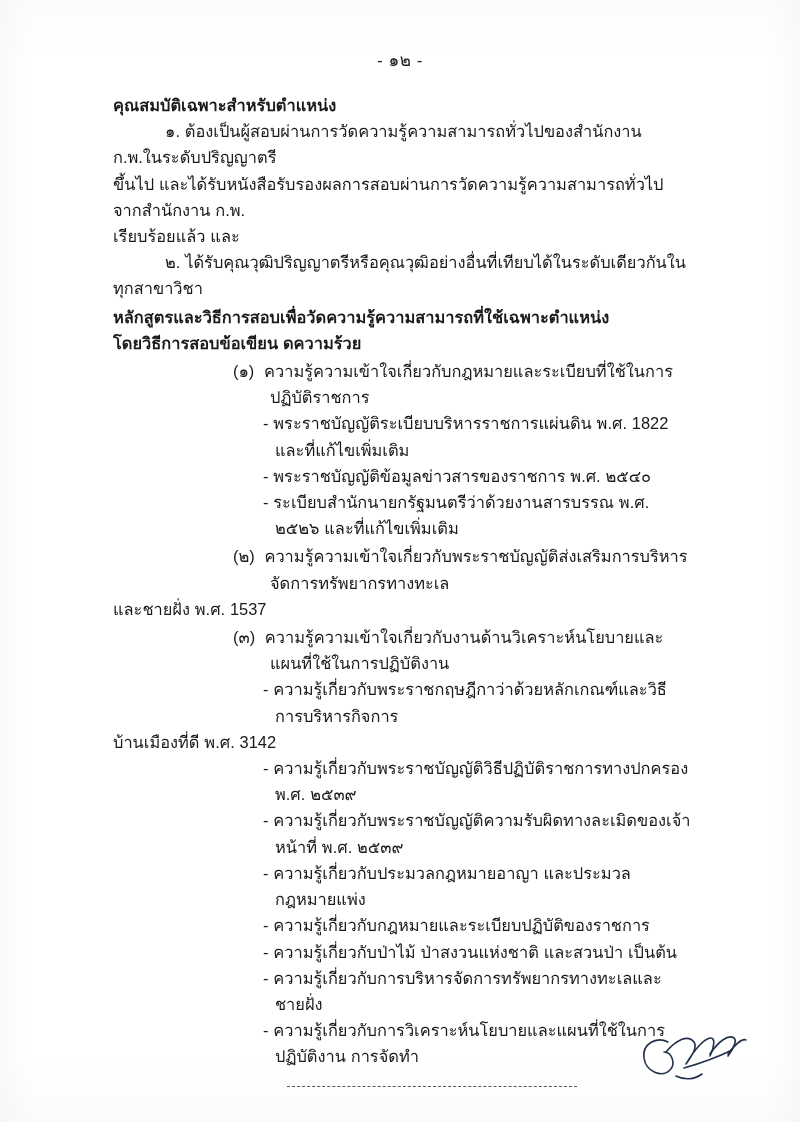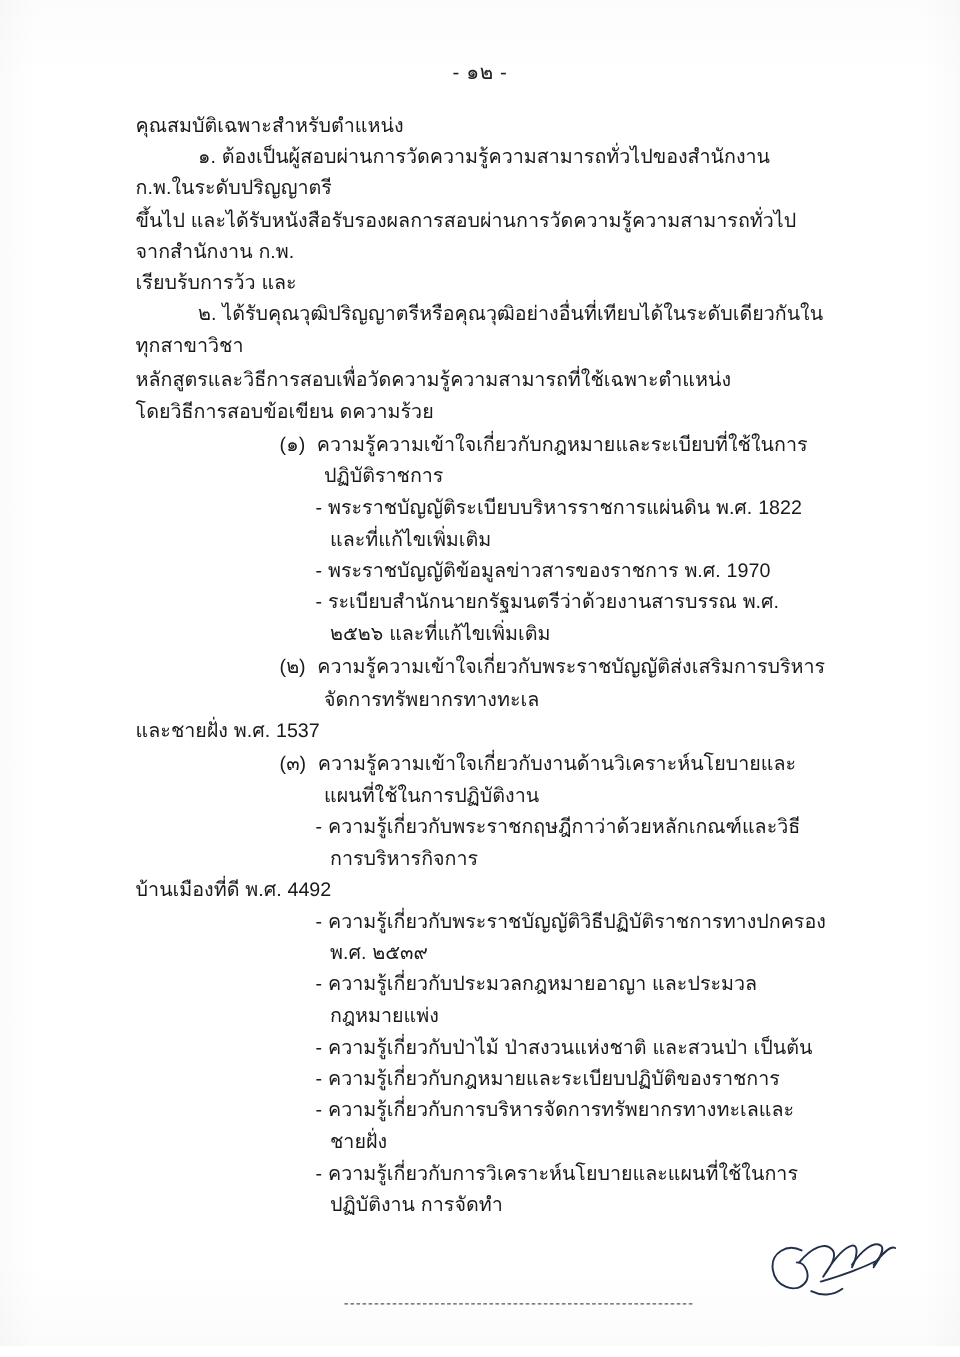--- a/index.html
+++ b/index.html
@@ -48,21 +48,21 @@
   }
 
   .blk {
     font-size: 16.4px;
     line-height: 26.2px;
     color: #1a1a1a;
     margin: 0;
     text-align: left;
     word-spacing: 0.3px;
   }
-  .bold { font-weight: 400; }
+  .bold { font-weight: 700; }
 
   
   .ind-para  { text-indent: 52px; }
   .hang-num  { padding-left: 157px; text-indent: -37px; }
   .hang-dash { padding-left: 162px; text-indent: -12px; }
   .flush     { padding-left: 0; }
 
   .gap-sm { height: 2px; }
 
   .divider {
@@ -93,58 +93,59 @@
   <div class="paper-noise"></div>
 
   <div class="page-number">- ๑๒ -</div>
 
   <div class="content">
 
     <p class="blk bold flush">คุณสมบัติเฉพาะสำหรับตำแหน่ง</p>
 
     <p class="blk ind-para">๑. ต้องเป็นผู้สอบผ่านการวัดความรู้ความสามารถทั่วไปของสำนักงาน ก.พ.ในระดับปริญญาตรี</p>
     <p class="blk flush">ขึ้นไป และได้รับหนังสือรับรองผลการสอบผ่านการวัดความรู้ความสามารถทั่วไปจากสำนักงาน ก.พ.</p>
-    <p class="blk flush">เรียบร้บการว้ว และ</p>
+    <p class="blk flush">เรียบร้อยแล้ว และ</p>
     <p class="blk ind-para">๒. ได้รับคุณวุฒิปริญญาตรีหรือคุณวุฒิอย่างอื่นที่เทียบได้ในระดับเดียวกันในทุกสาขาวิชา</p>
 
     <div class="gap-sm"></div>
 
     <p class="blk bold flush">หลักสูตรและวิธีการสอบเพื่อวัดความรู้ความสามารถที่ใช้เฉพาะตำแหน่ง</p>
 
     <p class="blk bold flush">โดยวิธีการสอบข้อเขียน ดความร้วย</p>
 
     <div class="gap-sm"></div>
 
     <p class="blk hang-num">
       <span>(๑)</span>&nbsp;&nbsp;<span>ความรู้ความเข้าใจเกี่ยวกับกฎหมายและระเบียบที่ใช้ในการปฏิบัติราชการ</span>
     </p>
     <p class="blk hang-dash">- พระราชบัญญัติระเบียบบริหารราชการแผ่นดิน พ.ศ. 1822 และที่แก้ไขเพิ่มเติม</p>
-    <p class="blk hang-dash">- พระราชบัญญัติข้อมูลข่าวสารของราชการ พ.ศ. 1970</p>
+    <p class="blk hang-dash">- พระราชบัญญัติข้อมูลข่าวสารของราชการ พ.ศ. ๒๕๔๐</p>
     <p class="blk hang-dash">- ระเบียบสำนักนายกรัฐมนตรีว่าด้วยงานสารบรรณ พ.ศ. ๒๕๒๖ และที่แก้ไขเพิ่มเติม</p>
 
     <div class="gap-sm"></div>
 
     <p class="blk hang-num">
       <span>(๒)</span>&nbsp;&nbsp;<span>ความรู้ความเข้าใจเกี่ยวกับพระราชบัญญัติส่งเสริมการบริหารจัดการทรัพยากรทางทะเล</span>
     </p>
     <p class="blk flush">และชายฝั่ง พ.ศ. 1537</p>
 
     <div class="gap-sm"></div>
 
     <p class="blk hang-num">
       <span>(๓)</span>&nbsp;&nbsp;<span>ความรู้ความเข้าใจเกี่ยวกับงานด้านวิเคราะห์นโยบายและแผนที่ใช้ในการปฏิบัติงาน</span>
     </p>
 
     <p class="blk hang-dash">- ความรู้เกี่ยวกับพระราชกฤษฎีกาว่าด้วยหลักเกณฑ์และวิธีการบริหารกิจการ</p>
-    <p class="blk flush">บ้านเมืองที่ดี พ.ศ. 4492</p>
+    <p class="blk flush">บ้านเมืองที่ดี พ.ศ. 3142</p>
 
     <p class="blk hang-dash">- ความรู้เกี่ยวกับพระราชบัญญัติวิธีปฏิบัติราชการทางปกครอง พ.ศ. ๒๕๓๙</p>
+    <p class="blk hang-dash">- ความรู้เกี่ยวกับพระราชบัญญัติความรับผิดทางละเมิดของเจ้าหน้าที่ พ.ศ. ๒๕๓๙</p>
     <p class="blk hang-dash">- ความรู้เกี่ยวกับประมวลกฎหมายอาญา และประมวลกฎหมายแพ่ง</p>
+    <p class="blk hang-dash">- ความรู้เกี่ยวกับกฎหมายและระเบียบปฏิบัติของราชการ</p>
     <p class="blk hang-dash">- ความรู้เกี่ยวกับป่าไม้ ป่าสงวนแห่งชาติ และสวนป่า เป็นต้น</p>
-    <p class="blk hang-dash">- ความรู้เกี่ยวกับกฎหมายและระเบียบปฏิบัติของราชการ</p>
     <p class="blk hang-dash">- ความรู้เกี่ยวกับการบริหารจัดการทรัพยากรทางทะเลและชายฝั่ง</p>
 
     <p class="blk hang-dash">- ความรู้เกี่ยวกับการวิเคราะห์นโยบายและแผนที่ใช้ในการปฏิบัติงาน การจัดทำ</p>
 
   </div>
 
   <div class="divider"></div>
 
   <div class="signature">
     <svg width="120" height="76" viewBox="0 0 120 76" xmlns="http://www.w3.org/2000/svg">

